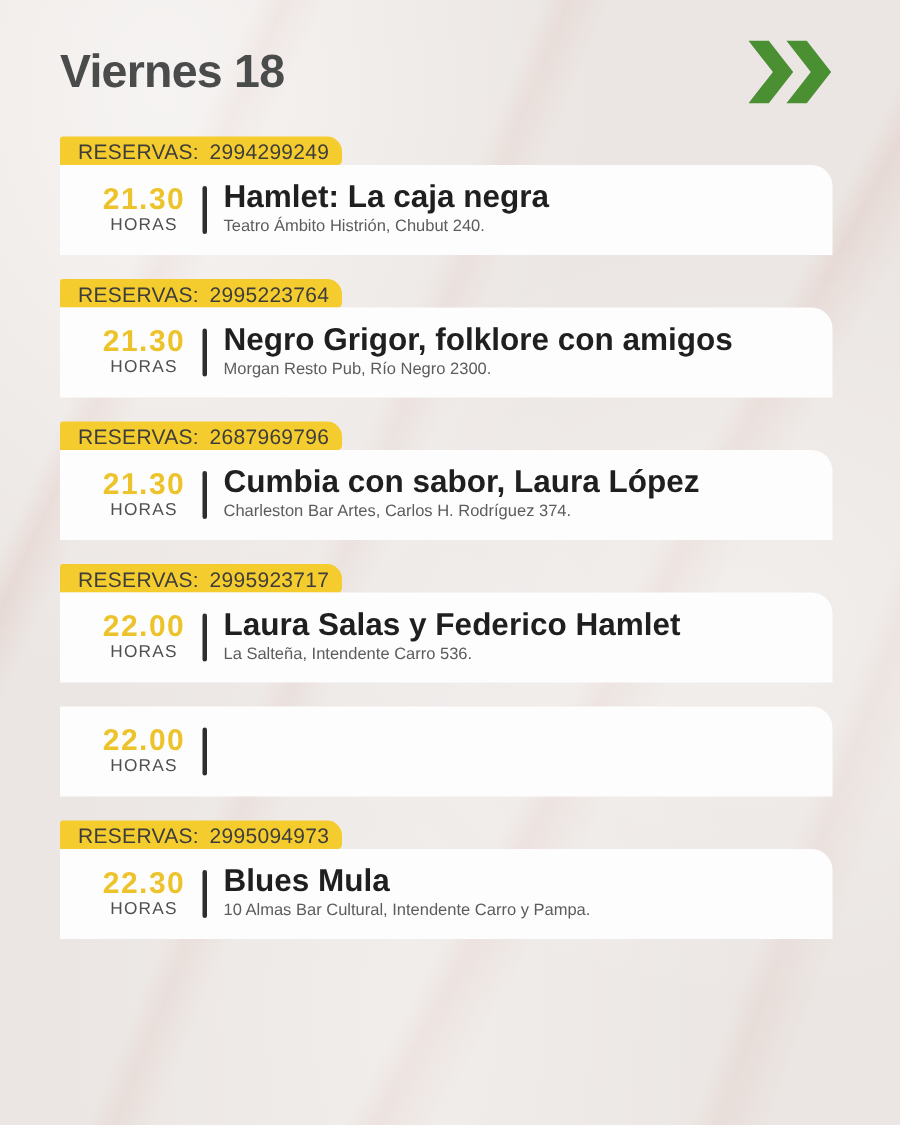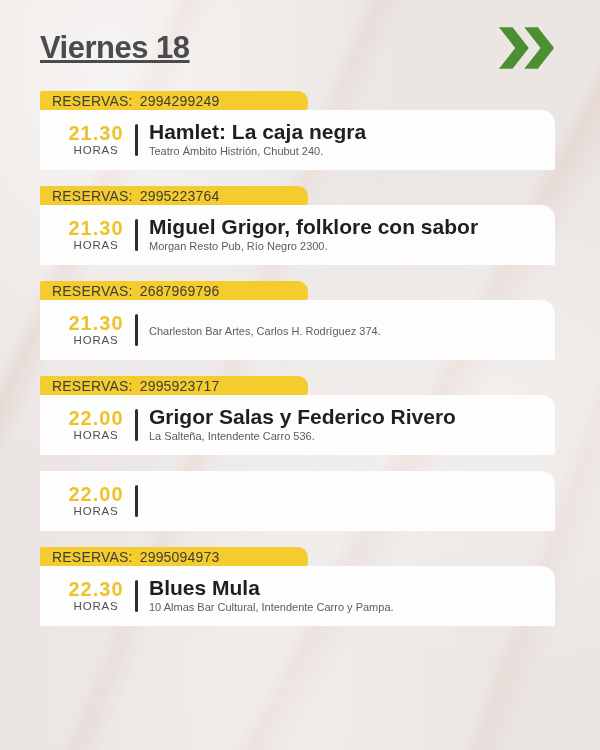--- a/index.html
+++ b/index.html
@@ -35,32 +35,31 @@
     justify-content: space-between;
     align-items: center;
     margin-bottom: 21px;
   }
   .title {
     font-size: 31px;
     font-weight: bold;
     letter-spacing: -0.5px;
     color: #4a4b4b;
     line-height: 36px;
-    text-decoration: underline;
   }
   .chevrons { width: 56px; height: 44px; cursor: pointer; }
   .chevrons svg { display: block; width: 100%; height: 100%; }
 
   
   .event { margin-bottom: 16px; }
 
   .tag {
     display: flex;
     align-items: center;
-    width: 268px;
+    width: 188px;
     height: 19px;
     padding-left: 12px;
     background: #f5cc2e;
     border-radius: 2px 10px 3px 0;
     font-size: 14px;
     line-height: 1;
     color: #3d3d3b;
     letter-spacing: 0.2px;
   }
   .tag-label { margin-right: 7px; }
@@ -159,56 +158,57 @@
       <span class="tag-label">RESERVAS:</span>
       <span class="tag-value">2995223764</span>
     </div>
     <div class="card">
       <div class="time-col">
         <div class="time">21.30</div>
         <div class="horas">HORAS</div>
       </div>
       <div class="divider"></div>
       <div class="info-col">
-        <div class="event-title">Miguel Grigor, folklore con sabor</div>
+        <div class="event-title">Negro Grigor, folklore con amigos</div>
         <div class="event-venue">Morgan Resto Pub, Río Negro 2300.</div>
       </div>
     </div>
   </div>
 
   <div class="event">
     <div class="tag">
       <span class="tag-label">RESERVAS:</span>
       <span class="tag-value">2687969796</span>
     </div>
     <div class="card">
       <div class="time-col">
         <div class="time">21.30</div>
         <div class="horas">HORAS</div>
       </div>
       <div class="divider"></div>
       <div class="info-col">
+        <div class="event-title">Cumbia con sabor, Laura López</div>
         <div class="event-venue">Charleston Bar Artes, Carlos H. Rodríguez 374.</div>
       </div>
     </div>
   </div>
 
   <div class="event">
     <div class="tag">
       <span class="tag-label">RESERVAS:</span>
       <span class="tag-value">2995923717</span>
     </div>
     <div class="card">
       <div class="time-col">
         <div class="time">22.00</div>
         <div class="horas">HORAS</div>
       </div>
       <div class="divider"></div>
       <div class="info-col">
-        <div class="event-title">Grigor Salas y Federico Rivero</div>
+        <div class="event-title">Laura Salas y Federico Hamlet</div>
         <div class="event-venue">La Salteña, Intendente Carro 536.</div>
       </div>
     </div>
   </div>
 
   <div class="event">
     <div class="card">
       <div class="time-col">
         <div class="time">22.00</div>
         <div class="horas">HORAS</div>

